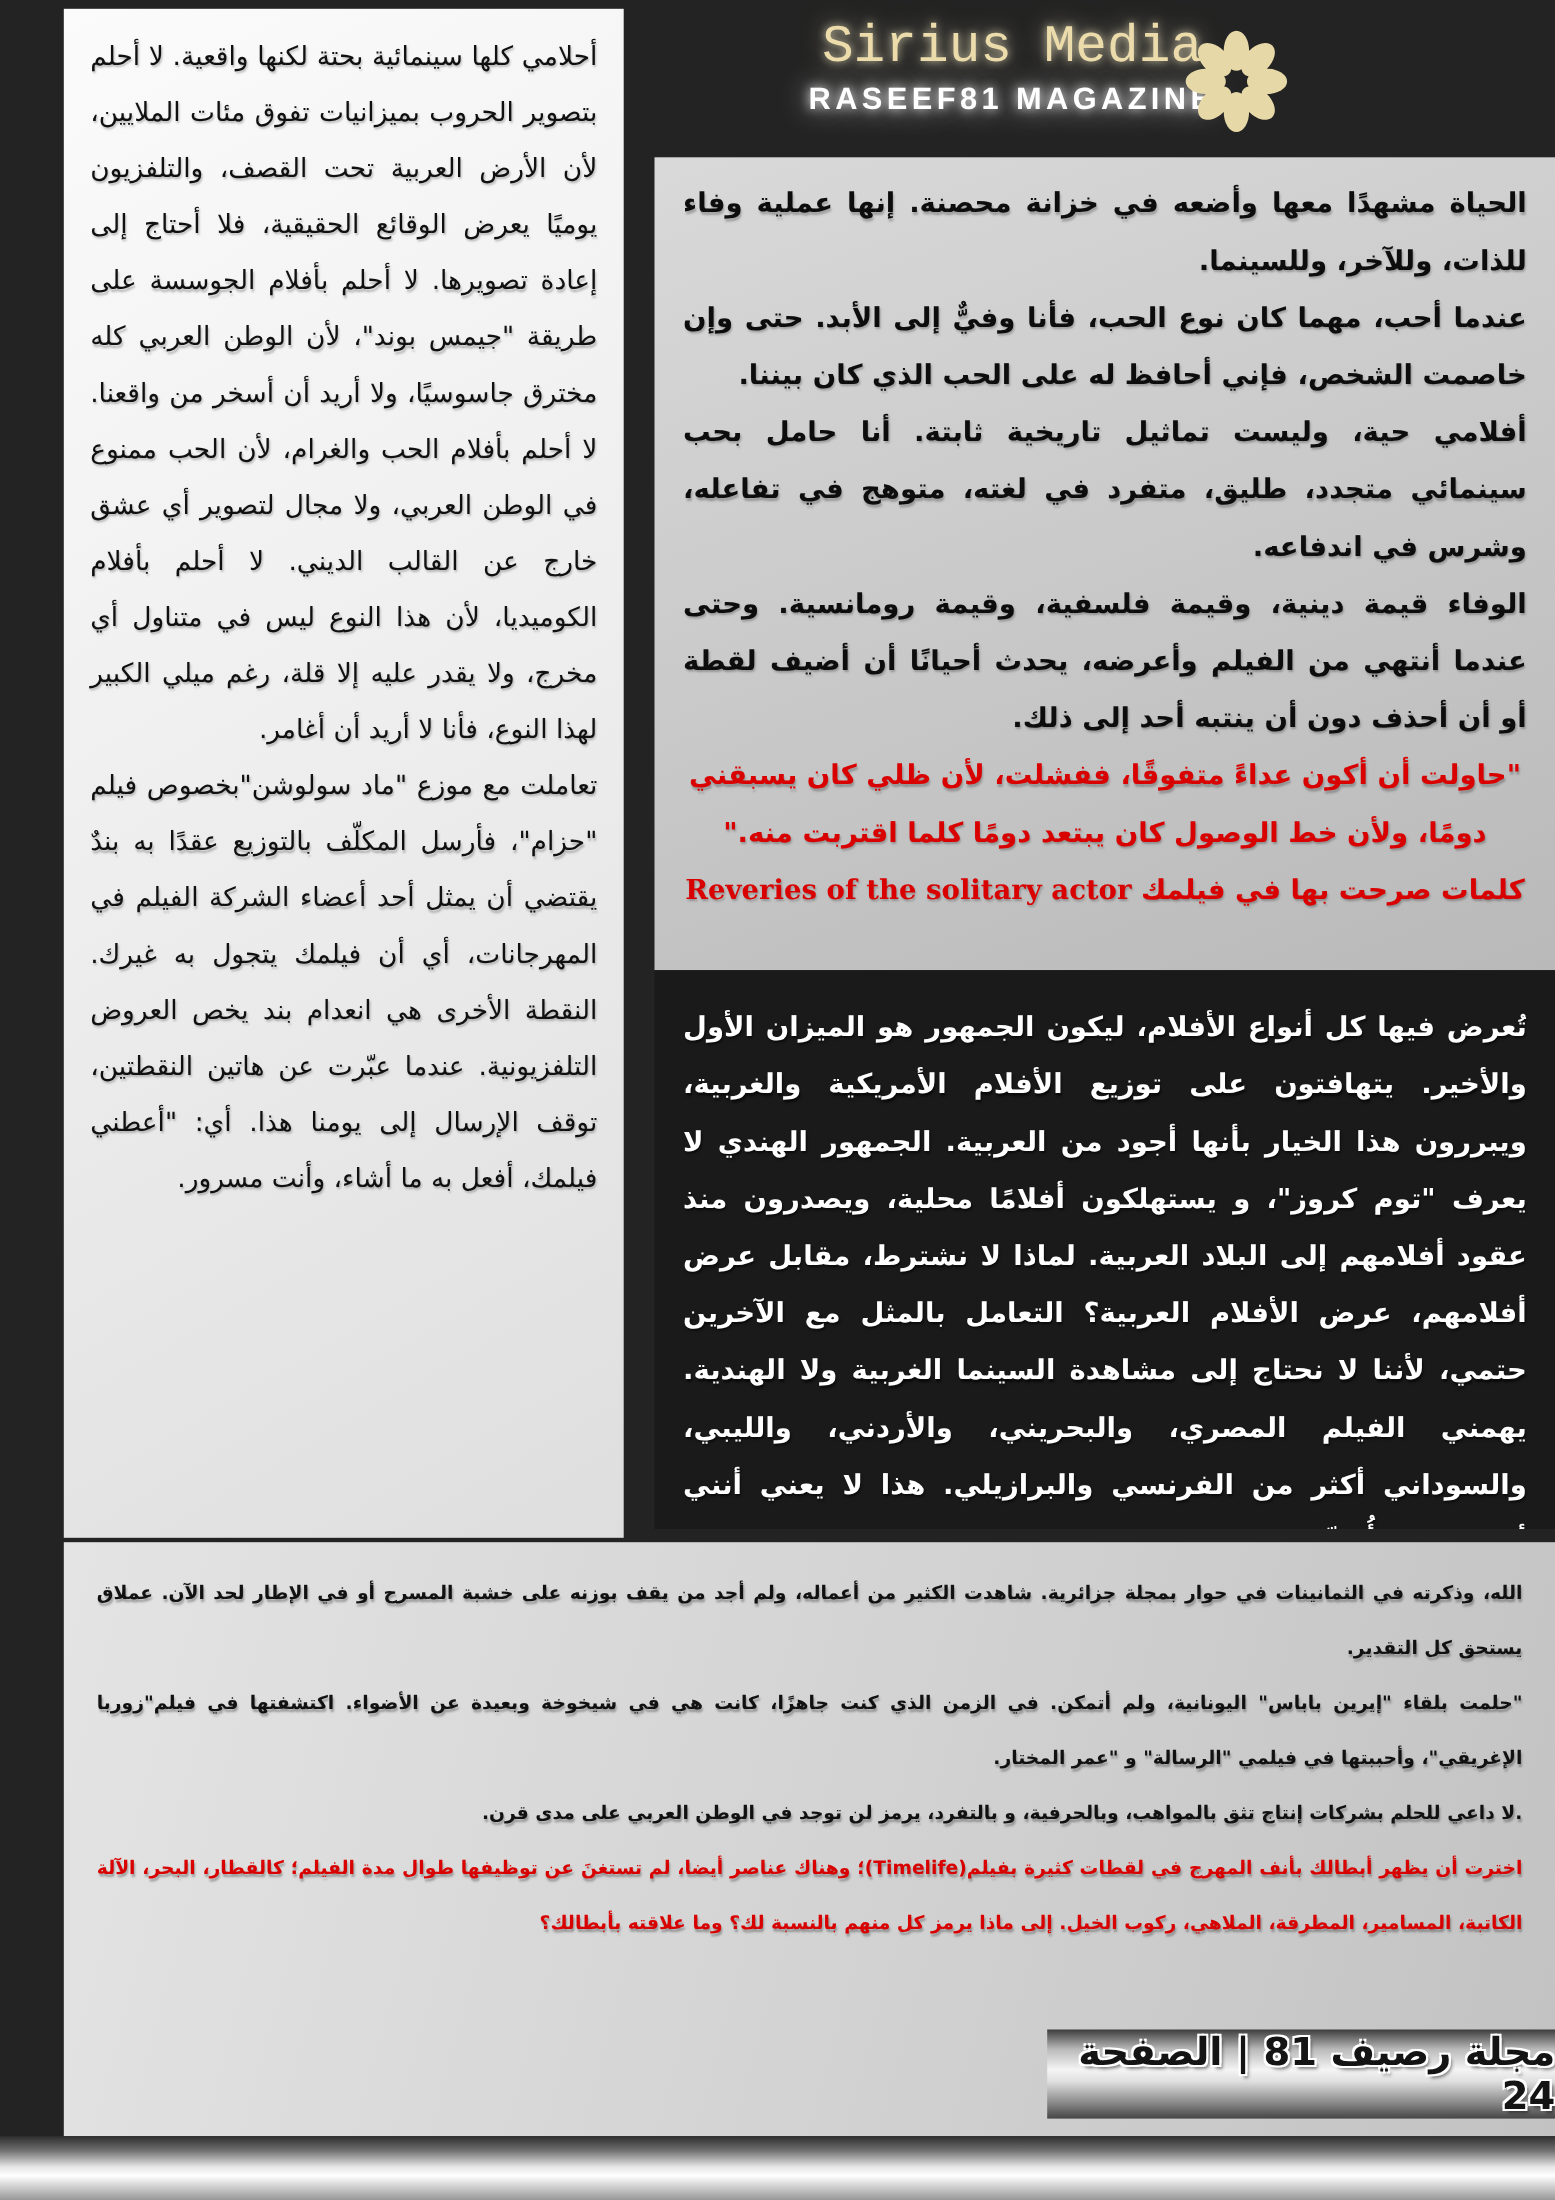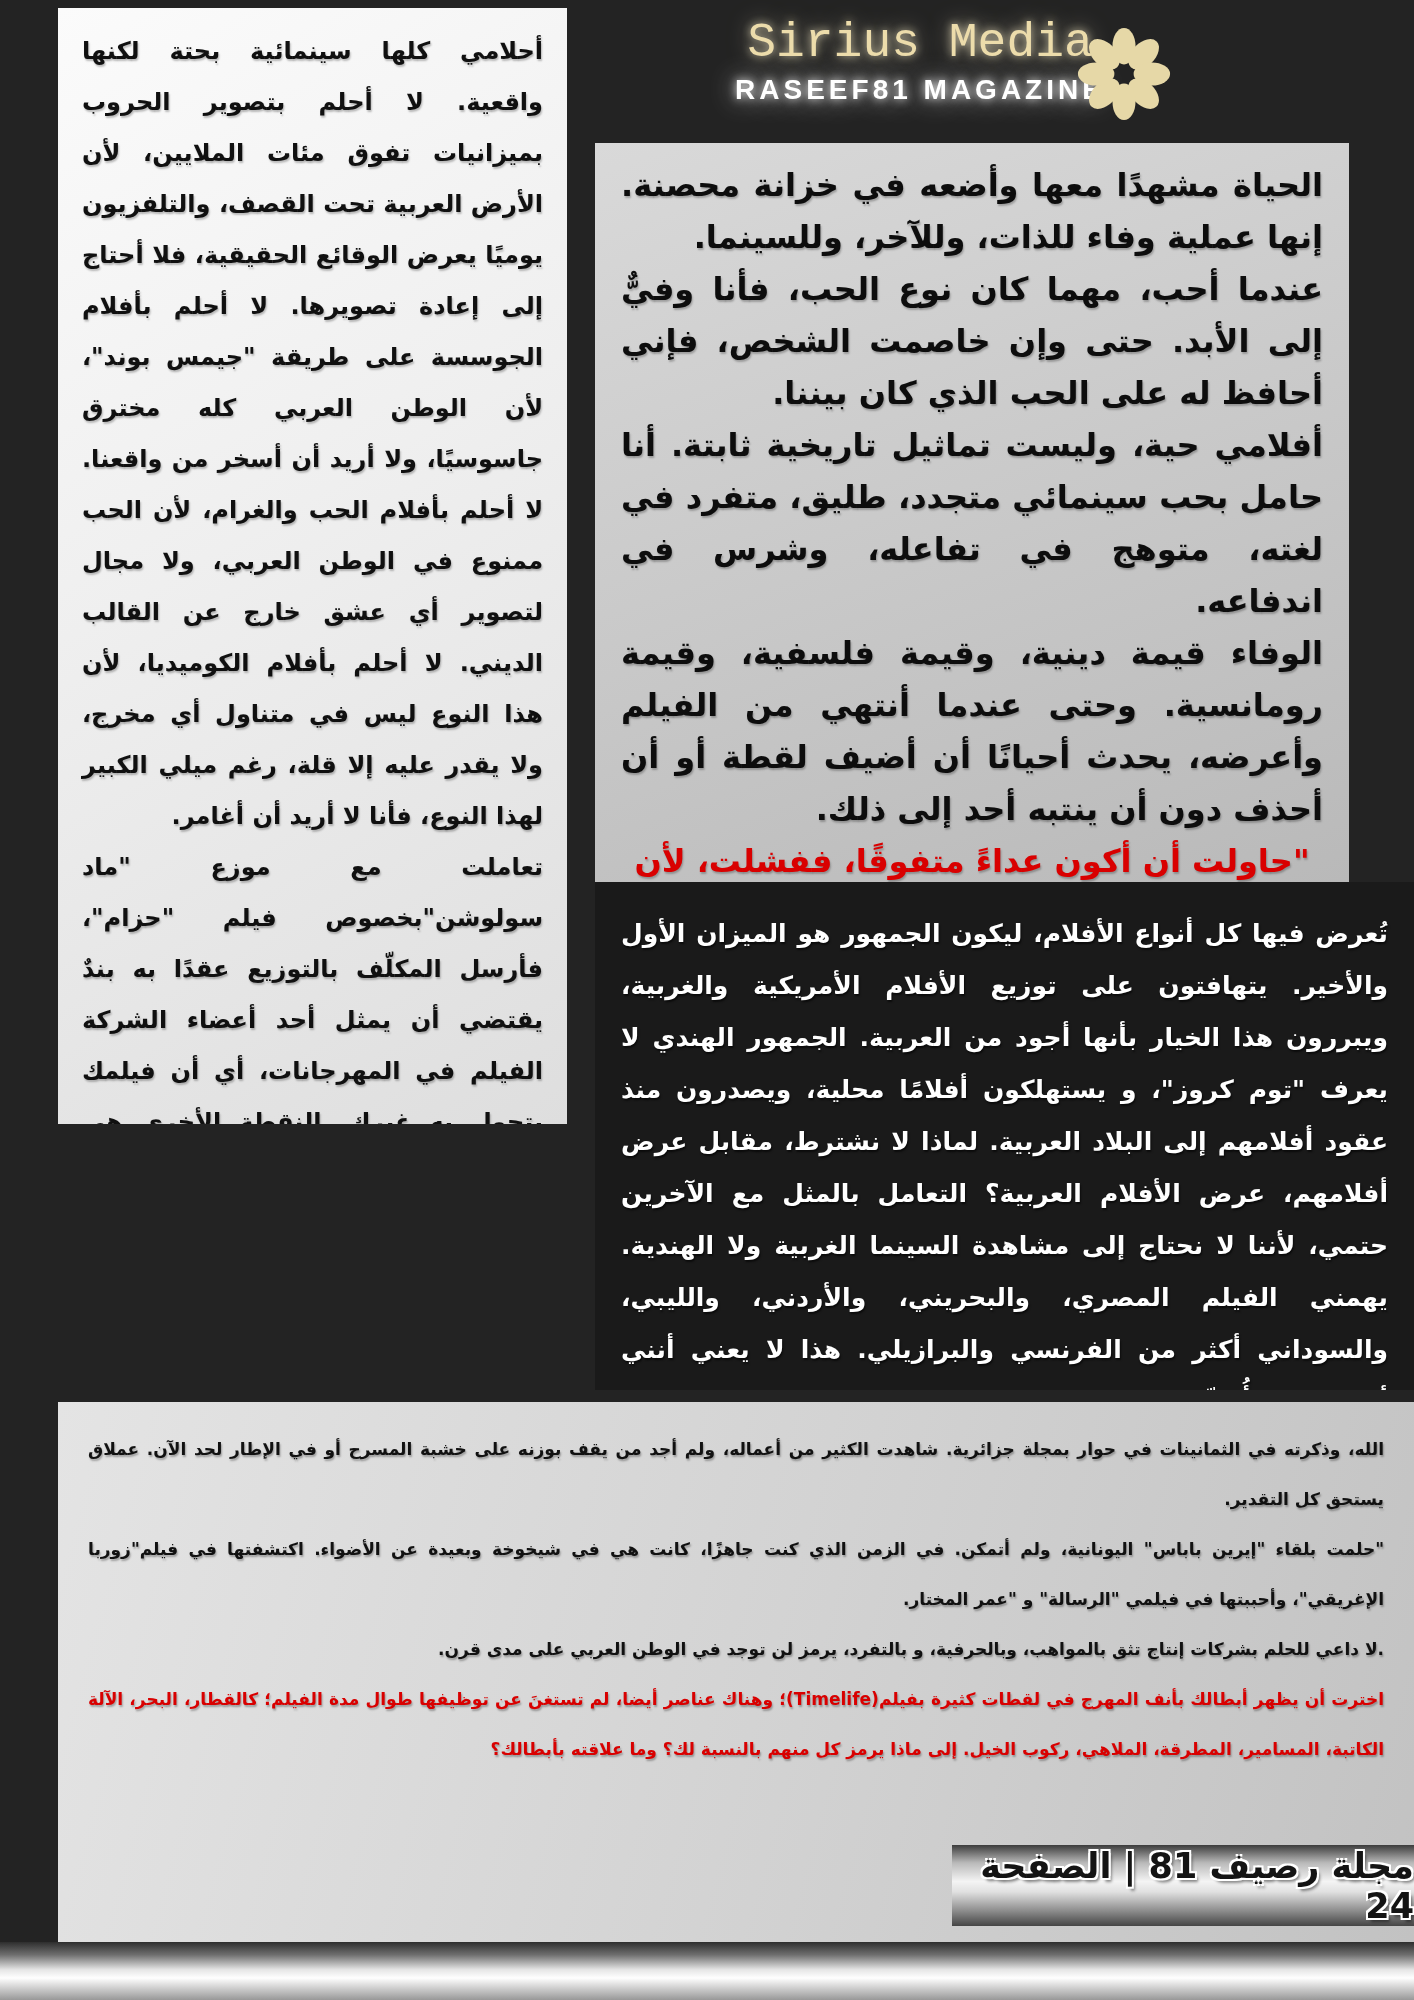--- a/index.html
+++ b/index.html
@@ -7,29 +7,29 @@
         font-family:"DejaVu Sans",sans-serif;}
   
   .brand{position:absolute;left:700px;top:14px;width:440px;text-align:center;}
   .brand-title{font-family:Liberation Mono, monospace;font-size:48px;color:#ecdcab;line-height:58px;
         text-shadow:0 0 8px rgba(255,244,205,.75),0 0 22px rgba(255,244,205,.55);}
   .brand-subtitle{font-family:"Liberation Sans","DejaVu Sans",sans-serif;font-weight:bold;
         font-size:28px;letter-spacing:4px;color:#ffffff;line-height:36px;
         text-shadow:0 0 10px rgba(255,255,255,.95),0 0 26px rgba(255,255,255,.8);}
   .flower{position:absolute;left:1076px;top:26px;width:96px;height:96px;}
   
-  .left-col{position:absolute;left:58px;top:8px;width:509px;height:1116px;box-sizing:border-box;
+  .left-col{position:absolute;left:58px;top:8px;width:509px;height:1390px;box-sizing:border-box;
         padding:18px 24px;background:linear-gradient(150deg,#fbfbfb 0%,#efefef 45%,#dedede 100%);
-        direction:rtl;text-align:justify;color:#101010;font-weight:bold;font-size:24px;
+        direction:rtl;text-align:justify;color:#101010;font-weight:normal;font-size:24px;
         line-height:51px;overflow:hidden;text-shadow:1px 2px 2px rgba(0,0,0,.25);}
   .left-col p{margin:0;}
   
-  .gray-sec{position:absolute;left:595px;top:143px;width:754px;height:739px;box-sizing:border-box;
+  .gray-sec{position:absolute;left:595px;top:143px;width:819px;height:739px;box-sizing:border-box;
         padding:16px 26px;background:linear-gradient(160deg,#d9d9d9 0%,#c9c9c9 50%,#b9b9b9 100%);
-        direction:rtl;text-align:justify;color:#0d0d0d;font-weight:bold;font-size:32px;
+        direction:rtl;text-align:justify;color:#0d0d0d;font-weight:bold;font-size:25px;
         line-height:52px;overflow:hidden;text-shadow:1px 2px 2px rgba(0,0,0,.25);}
   .gray-sec p{margin:0;}
   .red{color:#d90000;}
   .red-center{text-align:center;}
   .serif-mix{font-family:"DejaVu Serif","DejaVu Sans",serif;}
   
   .black-sec{position:absolute;left:595px;top:882px;width:819px;height:508px;box-sizing:border-box;
         padding:26px 26px;background:#1a1a1a;direction:rtl;text-align:justify;color:#ffffff;
         font-weight:bold;font-size:25px;line-height:52px;overflow:hidden;
         text-shadow:1px 2px 2px rgba(0,0,0,.6);}

